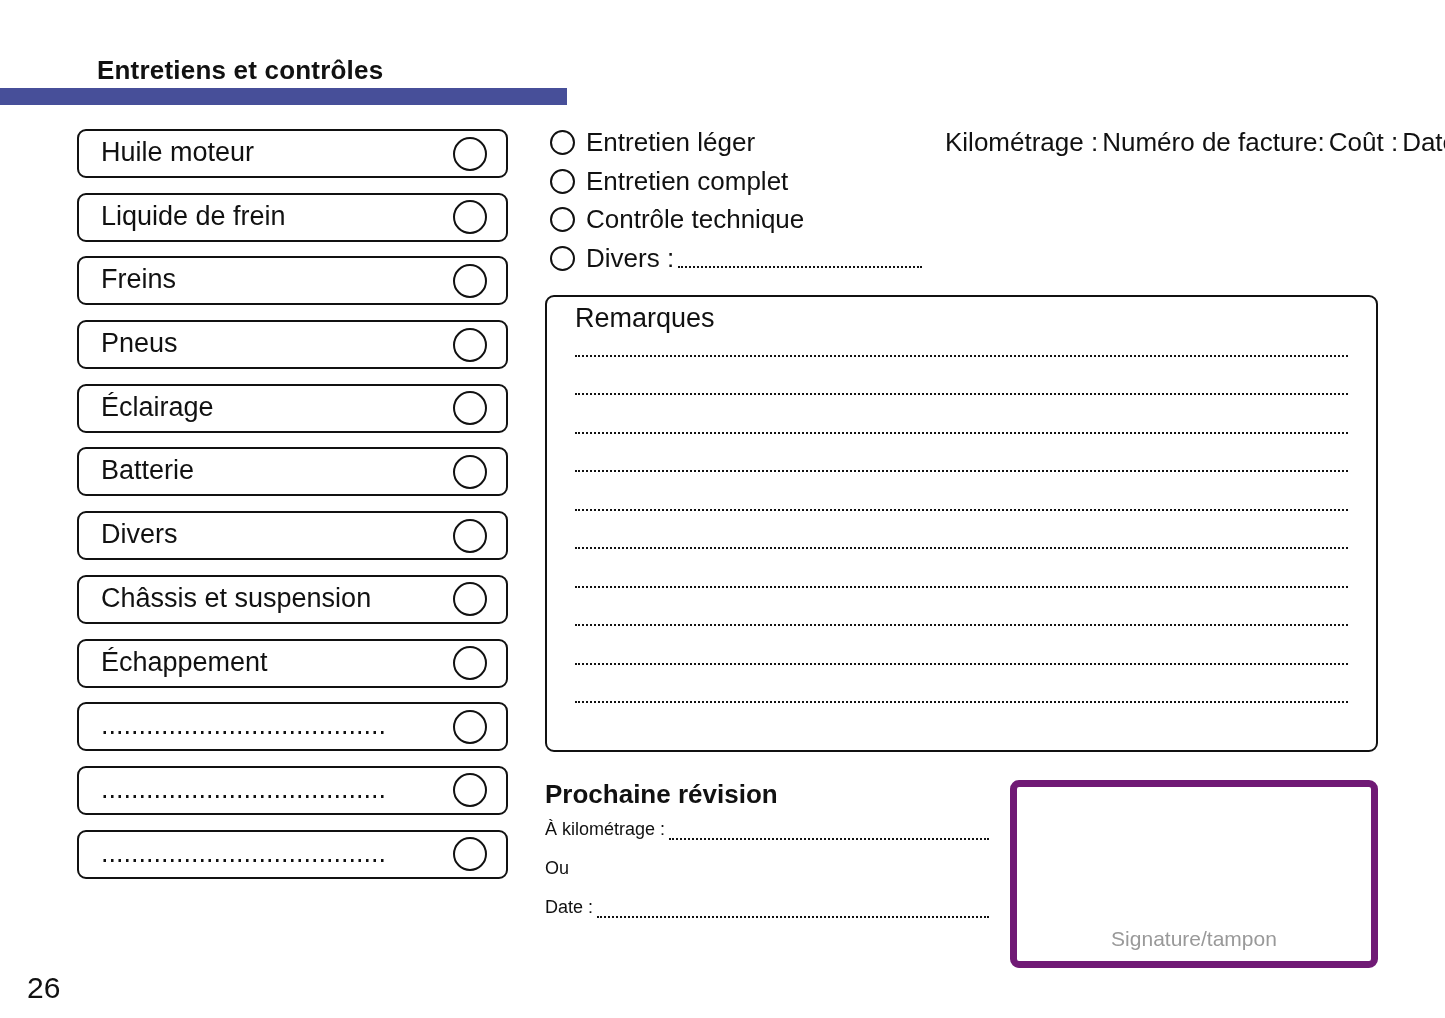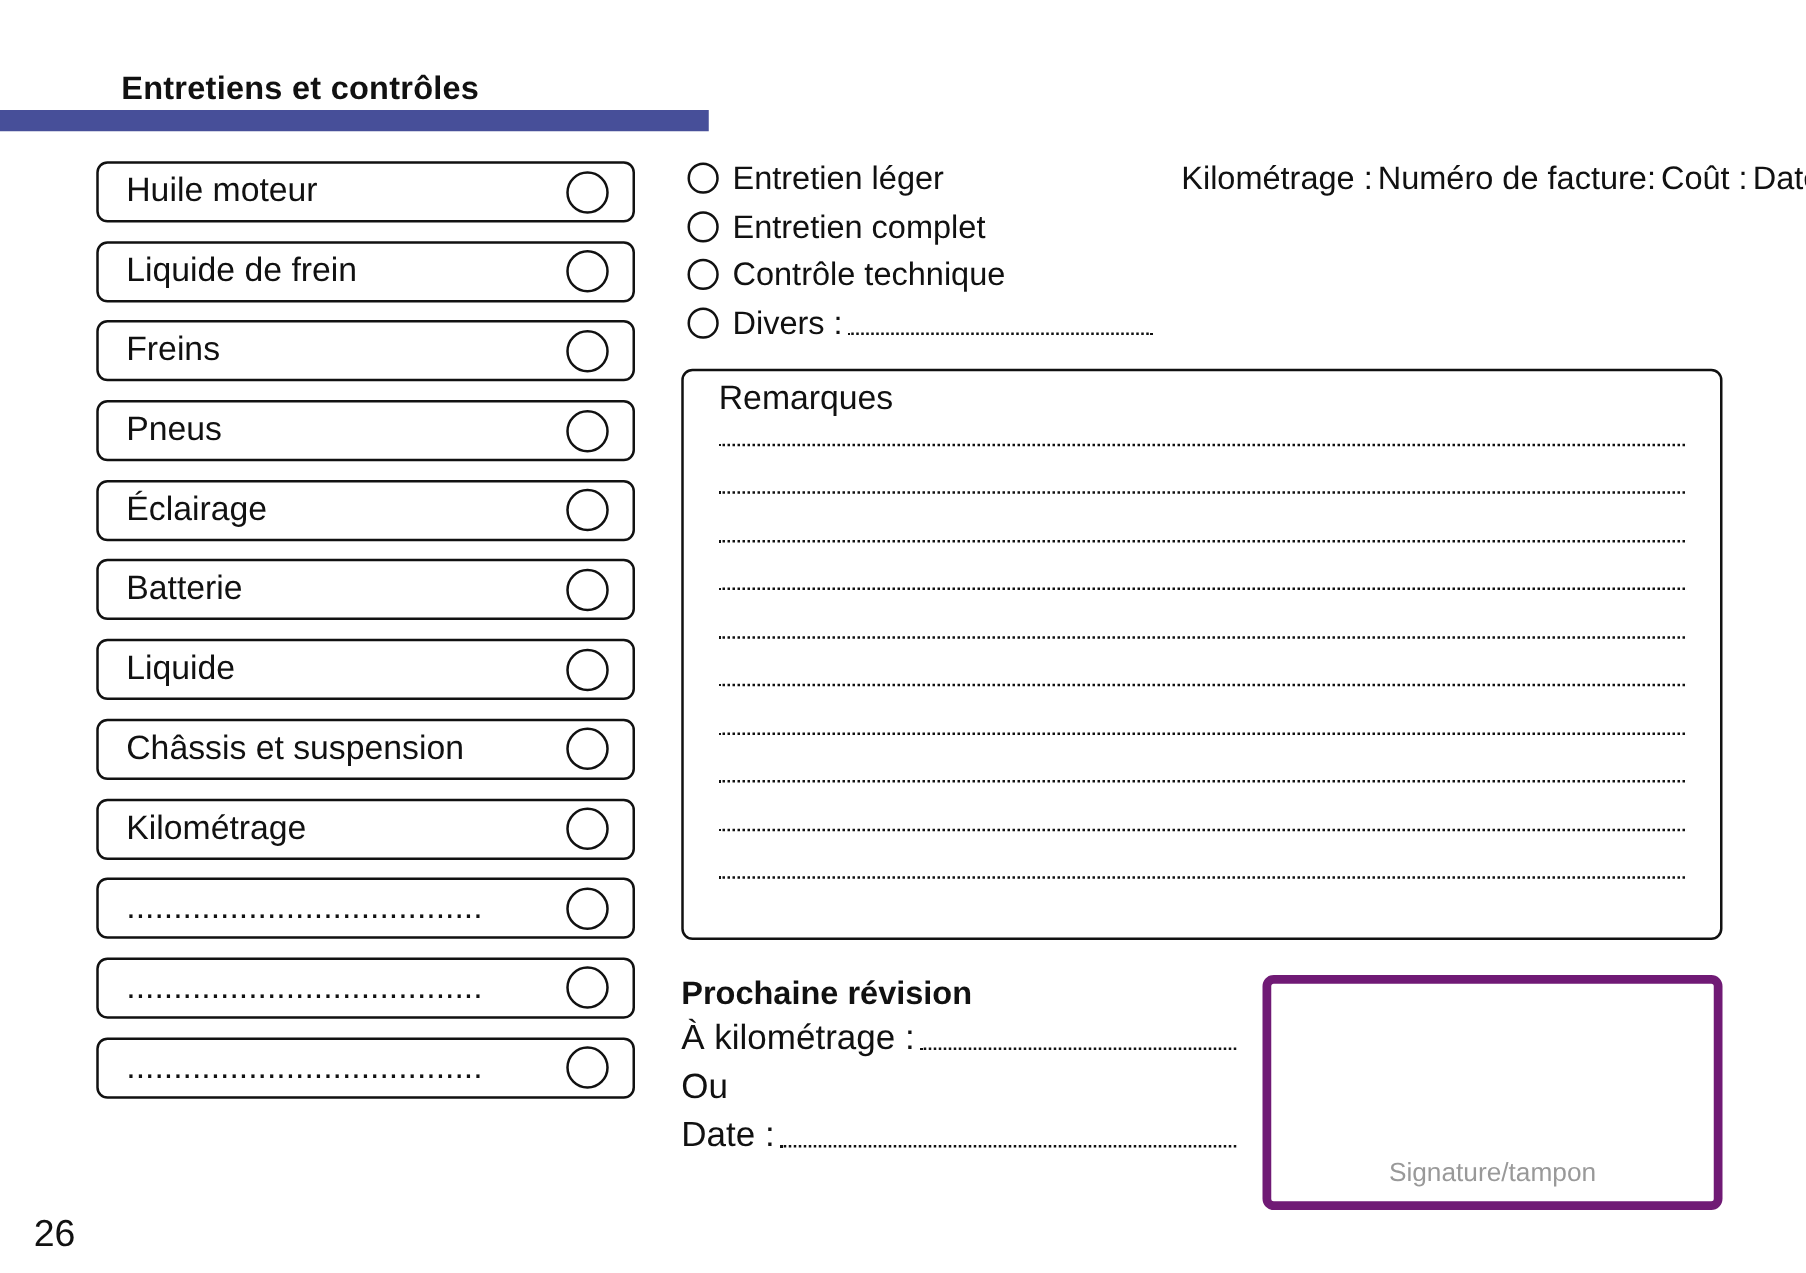--- a/index.html
+++ b/index.html
@@ -84,21 +84,21 @@
   .remarks-title { font-size:27px; }
   .remark-lines { margin-top:-16px; }
   .remark-line { height:38.5px; border-bottom:2.5px dotted #111; }
 
   
   .next-service {
     position:absolute; left:545px; top:779px; width:444px;
   }
   .next-title { font-size:26px; font-weight:bold; height:31px; }
   .ns-row { height:39px; display:flex; align-items:center; }
-  .ns-label { font-size:28px; white-space:nowrap; }
+  .ns-label { font-size:18px; white-space:nowrap; }
 
   
   .signature-box {
     position:absolute; left:1010px; top:780px;
     width:368px; height:188px;
     border:7px solid #701a75; border-radius:9px;
     display:flex; align-items:flex-end; justify-content:center;
     padding-bottom:10px;
     background:#fff;
   }
@@ -142,32 +142,32 @@
       <span class="check-label">Éclairage</span>
       <span class="check-circle"></span>
     </div>
 
     <div class="check-row">
       <span class="check-label">Batterie</span>
       <span class="check-circle"></span>
     </div>
 
     <div class="check-row">
-      <span class="check-label">Liquide</span>
+      <span class="check-label">Divers</span>
       <span class="check-circle"></span>
     </div>
 
 
     <div class="check-row">
       <span class="check-label">Châssis et suspension</span>
       <span class="check-circle"></span>
     </div>
 
     <div class="check-row">
-      <span class="check-label">Kilométrage</span>
+      <span class="check-label">Échappement</span>
       <span class="check-circle"></span>
     </div>
 
     <div class="check-row">
       <span class="check-label">......................................</span>
       <span class="check-circle"></span>
     </div>
 
     <div class="check-row">
       <span class="check-label">......................................</span>

